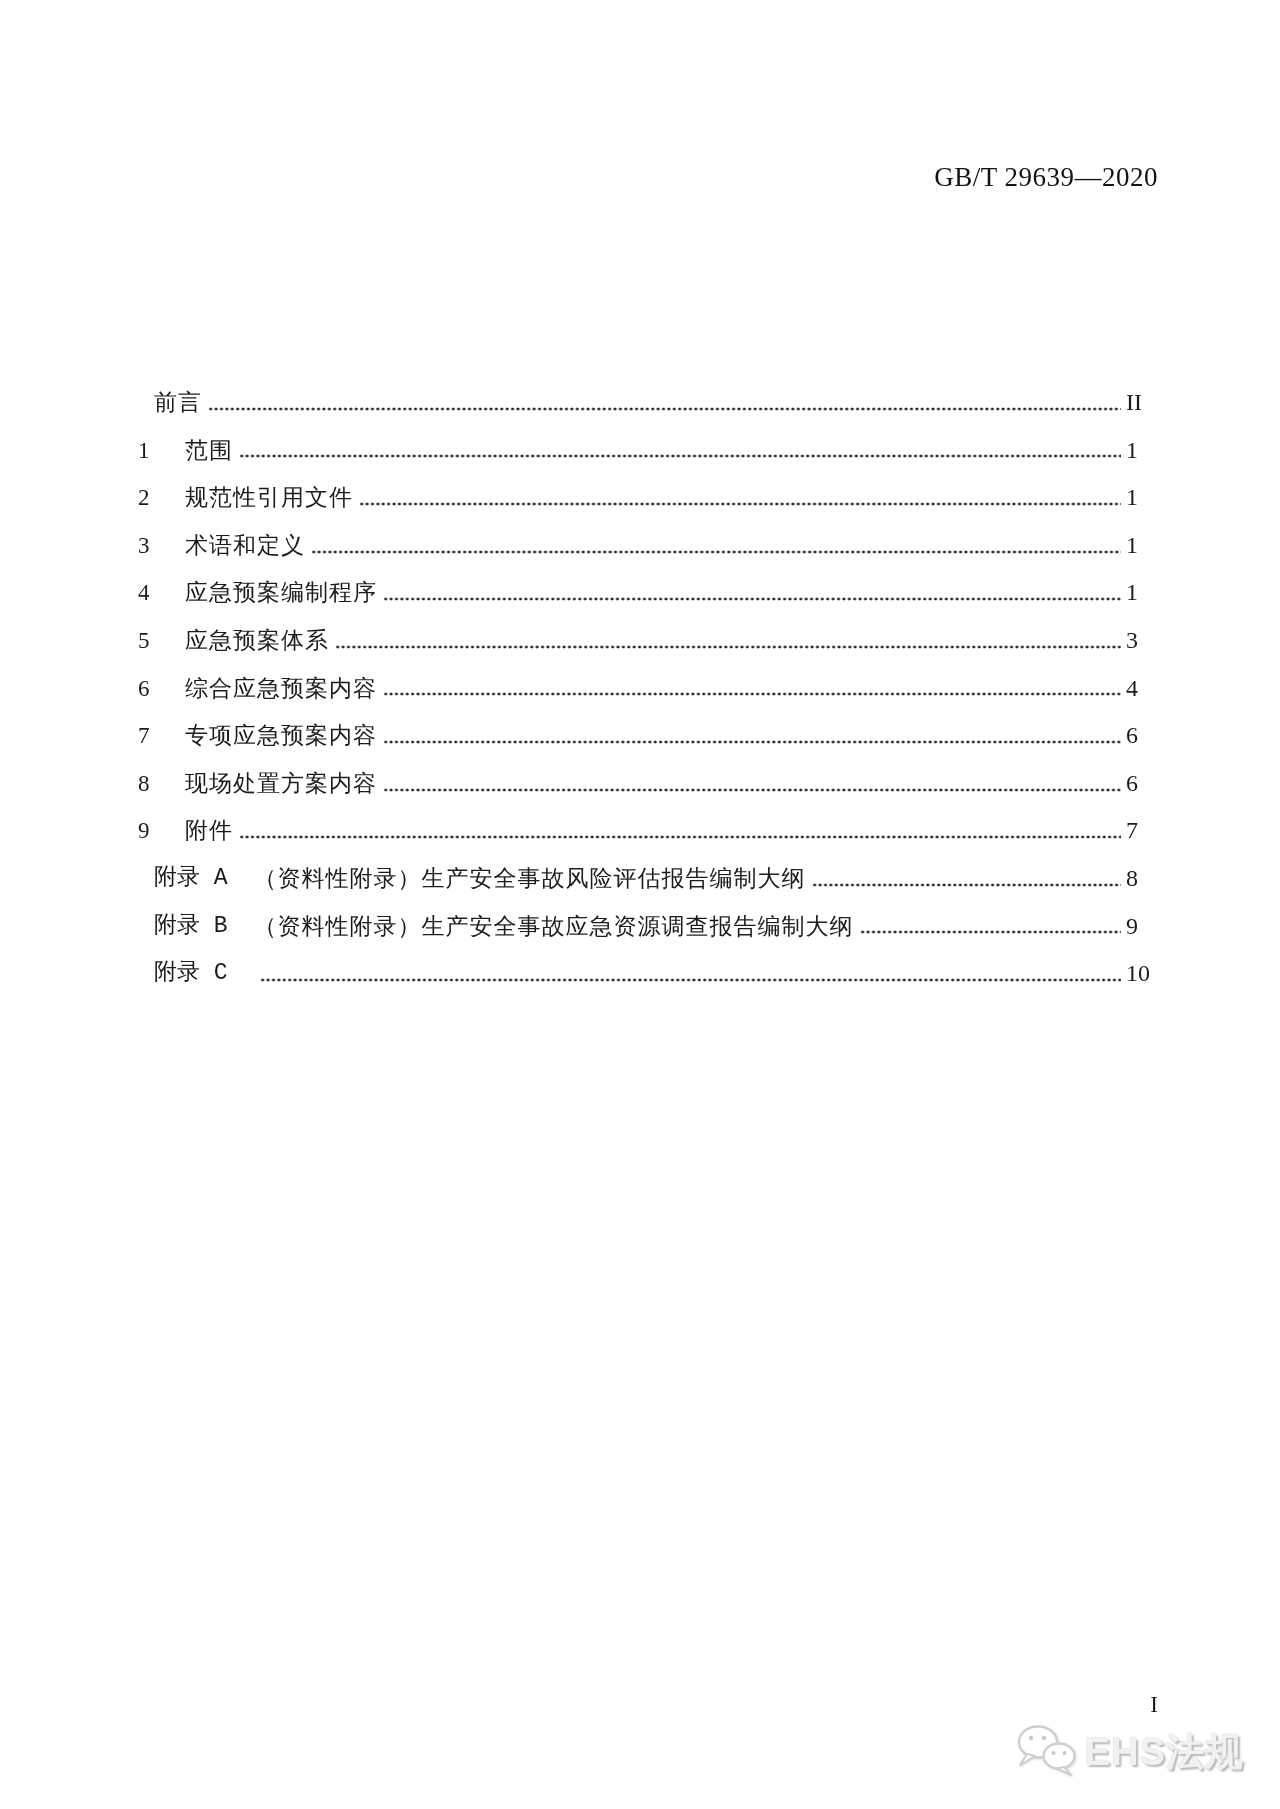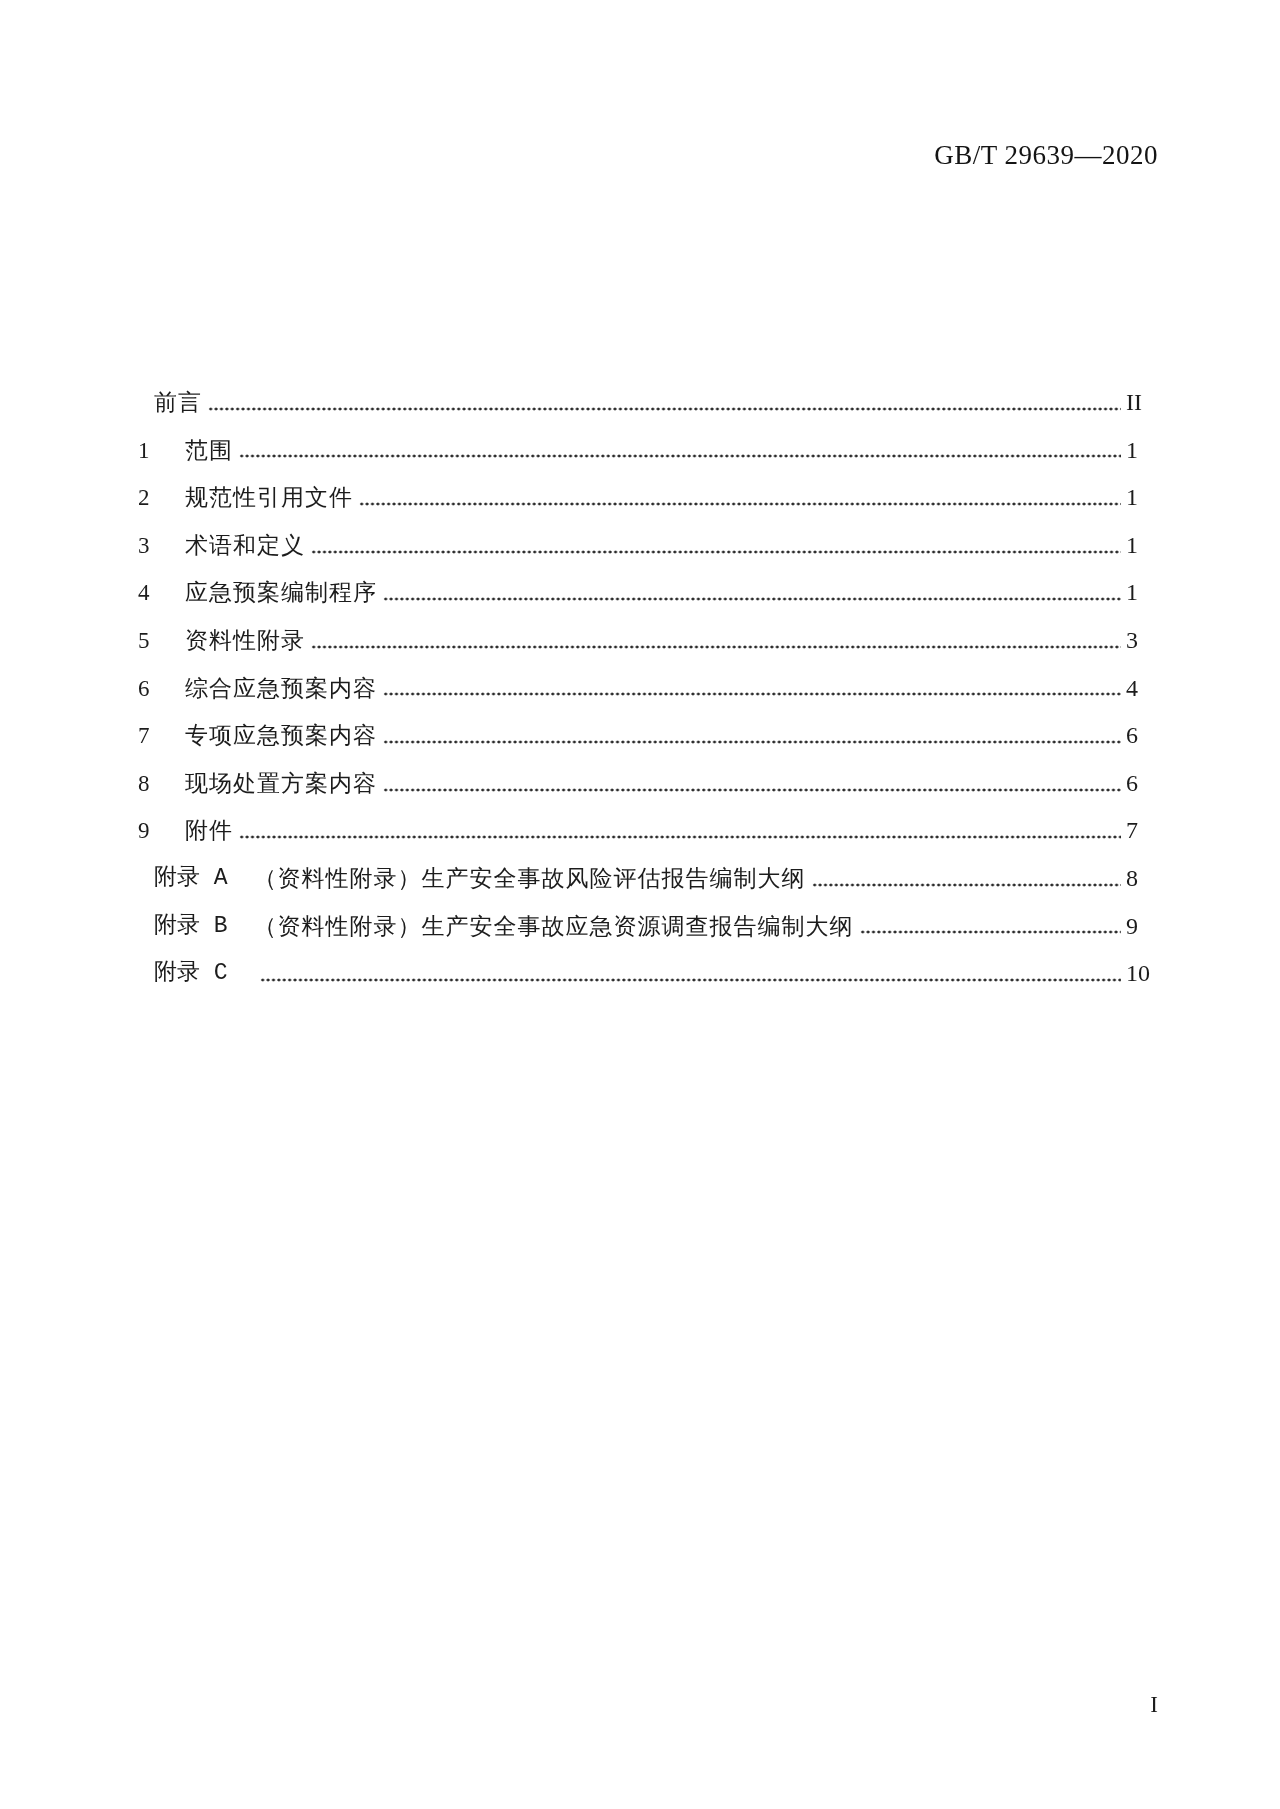--- a/index.html
+++ b/index.html
@@ -9,21 +9,21 @@
     height: 1809px;
     background: #ffffff;
     overflow: hidden;
     font-family: "Liberation Serif", "DejaVu Serif", serif;
     color: #1c1c1c;
   }
 
   
   .std-number {
     position: absolute;
-    top: 140px;
+    top: 162px;
     right: 122px;
     font-size: 27px;
     letter-spacing: 0.5px;
     color: #141414;
     white-space: nowrap;
   }
 
   
   .doc-title {
     position: absolute;
@@ -153,21 +153,21 @@
 
     <div class="toc-row ch">
       <span class="num">4</span>
       <span class="entry-title">应急预案编制程序</span>
       <span class="dot-leader"></span>
       <span class="page-ref">1</span>
     </div>
 
     <div class="toc-row ch">
       <span class="num">5</span>
-      <span class="entry-title">资料性附录</span>
+      <span class="entry-title">应急预案体系</span>
       <span class="dot-leader"></span>
       <span class="page-ref">3</span>
     </div>
 
     <div class="toc-row ch">
       <span class="num">6</span>
       <span class="entry-title">综合应急预案内容</span>
       <span class="dot-leader"></span>
       <span class="page-ref">4</span>
     </div>
@@ -211,14 +211,31 @@
       <span class="num">附录 C</span>
       <span class="dot-leader"></span>
       <span class="page-ref">10</span>
     </div>
 
 
   </div>
 
   <div class="folio">I</div>
 
+  <div class="watermark">
+    <span>
+      <svg width="64" height="52" viewBox="0 0 64 52" xmlns="http://www.w3.org/2000/svg">
+
+        <ellipse cx="23" cy="18" rx="19" ry="15.5" fill="#ffffff" stroke="#cfcfcf" stroke-width="2.4"></ellipse>
+        <path d="M12 30 L5 41 L20 32 Z" fill="#ffffff" stroke="#cfcfcf" stroke-width="2" stroke-linejoin="round"></path>
+        <circle cx="16" cy="14" r="2.2" fill="#c9c9c9"></circle>
+        <circle cx="29" cy="14" r="2.2" fill="#c9c9c9"></circle>
+
+        <ellipse cx="44" cy="32" rx="15.5" ry="12.5" fill="#ffffff" stroke="#cfcfcf" stroke-width="2.4"></ellipse>
+        <path d="M49 43 L56 51 L42 44.5 Z" fill="#ffffff" stroke="#cfcfcf" stroke-width="2" stroke-linejoin="round"></path>
+        <circle cx="38.5" cy="29" r="2" fill="#c9c9c9"></circle>
+        <circle cx="49.5" cy="29" r="2" fill="#c9c9c9"></circle>
+      </svg>
+    </span>
+    <span class="wm-label">EHS法规</span>
+  </div>
 
 </div>
 
 </body></html>

